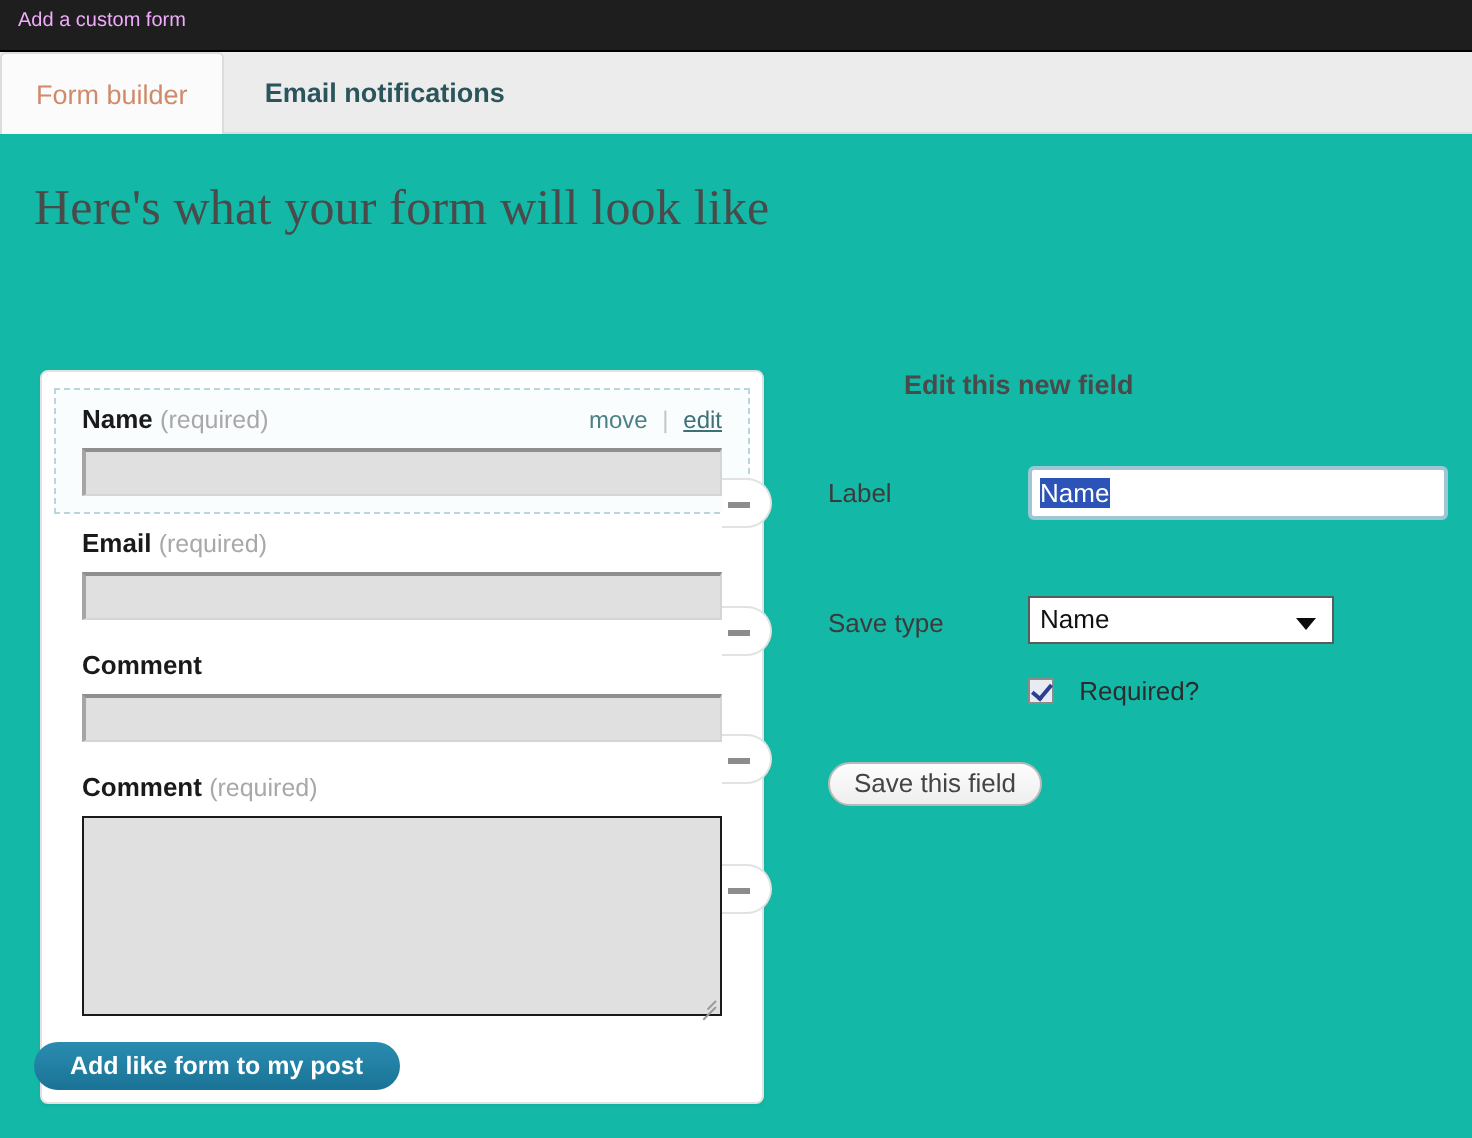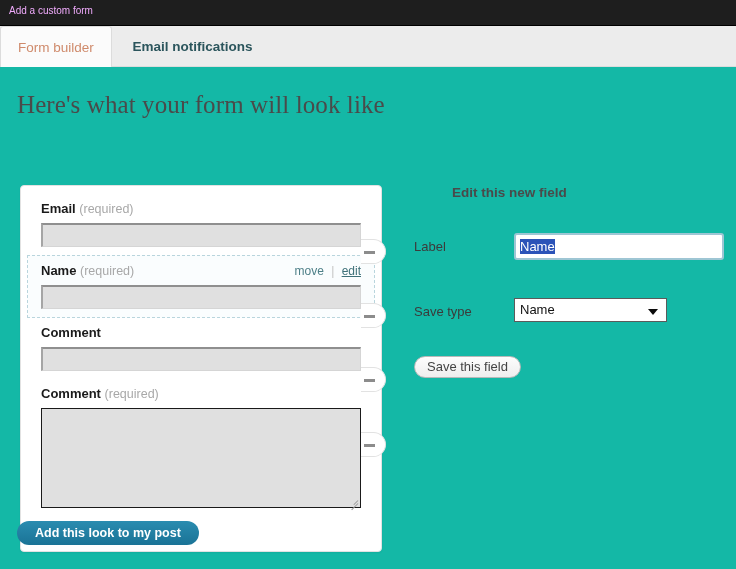--- a/index.html
+++ b/index.html
@@ -356,43 +356,43 @@
     <span>Email notifications</span>
   </div>
 </div>
 
 <div class="page">
 
   <h1 class="page-title">Here's what your form will look like</h1>
 
   <div class="form-panel">
 
-    <div class="field-row">
-      <div class="field-head">
-        <span class="field-label">Email</span>
-        <span class="field-required">(required)</span>
-      </div>
-      <div class="fake-input"></div>
-    </div>
-
     <div class="field-row selected">
       <div class="field-head">
         <span class="field-label">Name</span>
         <span class="field-required">(required)</span>
         <span class="field-actions">
           <span class="move">move</span>
           <span class="sep">|</span>
           <span class="edit">edit</span>
         </span>
       </div>
       <div class="fake-input"></div>
     </div>
 
     <div class="field-row">
       <div class="field-head">
+        <span class="field-label">Email</span>
+        <span class="field-required">(required)</span>
+      </div>
+      <div class="fake-input"></div>
+    </div>
+
+    <div class="field-row">
+      <div class="field-head">
         <span class="field-label">Comment</span>
         <span class="field-required"></span>
       </div>
       <div class="fake-input"></div>
     </div>
 
     <div class="field-row">
       <div class="field-head">
         <span class="field-label">Comment</span>
         <span class="field-required">(required)</span>
@@ -432,19 +432,23 @@
     </div>
 
     <div class="edit-row">
       <span class="edit-row-label">Save type</span>
       <div class="type-select">
         <span>Name</span>
         <span class="arrow"></span>
       </div>
     </div>
 
+    <div class="req-row">
+      <span class="checkbox"><span class="tick"></span></span>
+      <span class="req-label">Required?</span>
+    </div>
 
     <button class="save-btn">Save this field</button>
   </div>
 
 </div>
 
-<button class="submit-btn">Add this look to my post</button>
+<button class="submit-btn">Add like form to my post</button>
 
 </body></html>

